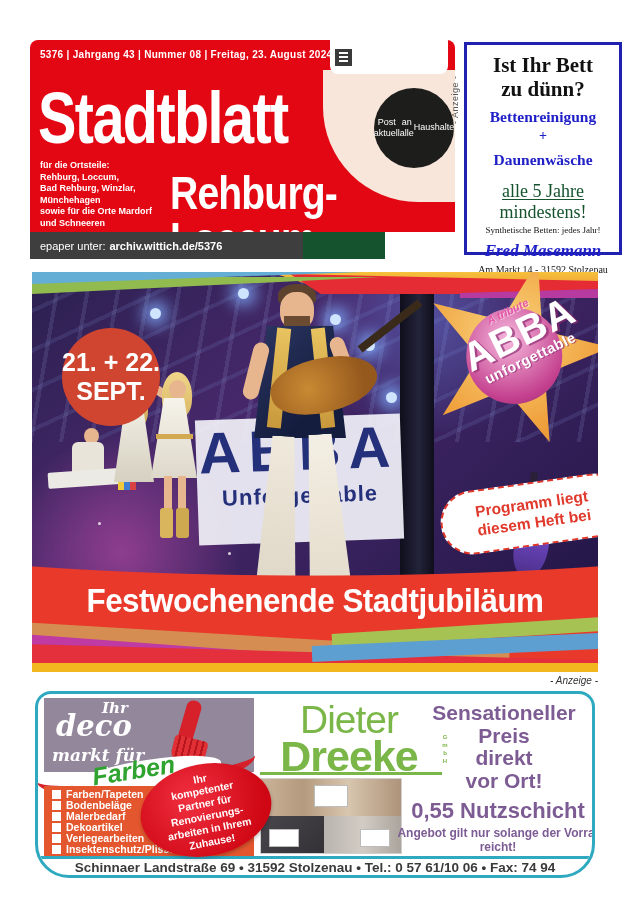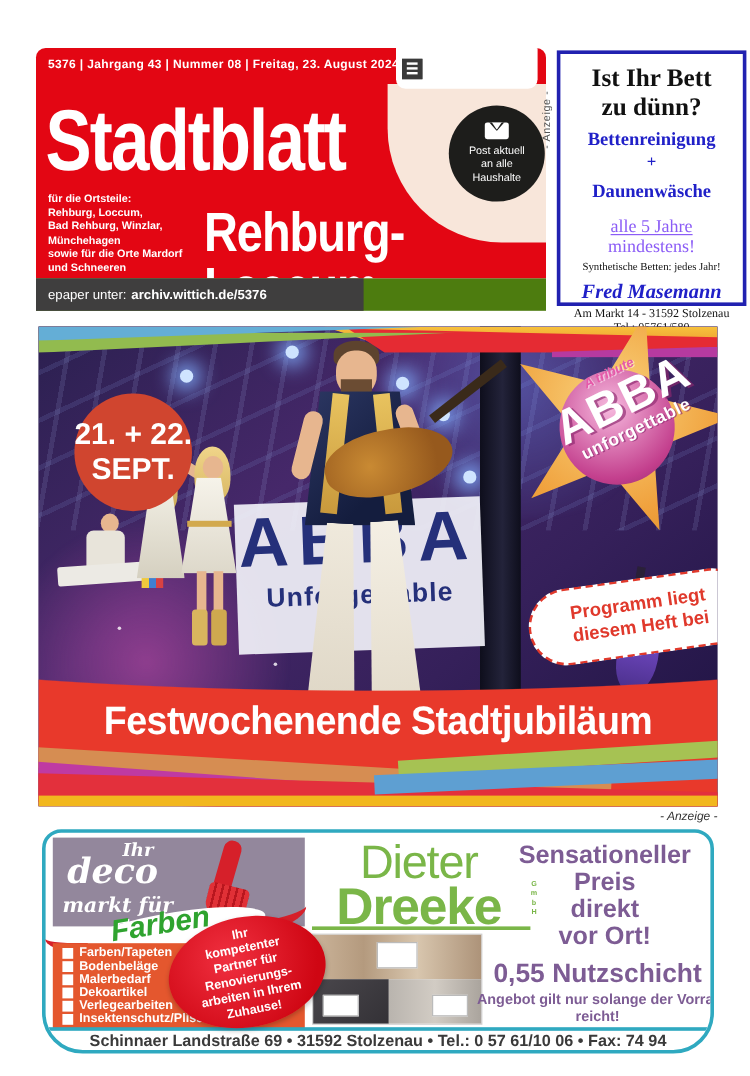--- a/index.html
+++ b/index.html
@@ -11,41 +11,41 @@
   
   .masthead { left:30px; top:40px; width:425px; height:192px; background:#e30613; border-radius:8px 8px 0 0; overflow:hidden; }
   .issue-line { left:10px; top:9px; color:#fff; font-size:10px; font-weight:bold; letter-spacing:.3px; }
   .cream-corner { right:0; top:30px; width:132px; height:132px; background:#f8e6da; border-radius:0 0 0 95px; }
   .linus-box { right:7px; top:0; width:118px; height:34px; background:#fff; border-radius:0 0 8px 8px; display:flex; align-items:center; gap:4px; padding:3px 5px; }
   .press-icon { width:17px; height:17px; background:#3a3a3a; border:2px solid #3a3a3a; display:flex; flex-direction:column; justify-content:space-evenly; flex:none; }
   .press-icon span { display:block; height:2px; background:#fff; margin:0 2px; }
   .linus-text { line-height:1; }
   .linus-name { font-size:12.5px; letter-spacing:.4px; color:#1d1d1b; }
   .linus-tag { font-size:5px; color:#3a3a3a; margin-top:2px; }
-  .post-circle { left:344px; top:48px; width:80px; height:80px; background:#1d1d1b; border-radius:50%; color:#fff; display:flex; flex-direction:column; align-items:center; justify-content:center; text-align:center; }
+  .post-circle { left:344px; top:48px; width:80px; height:80px; background:#1d1d1b; border-radius:50%; color:#fff; display:flex; flex-direction:row; align-items:center; justify-content:center; text-align:center; }
   .env-icon { width:20px; height:14px; background:#fff; border-radius:2px; position:relative; margin-bottom:4px; overflow:hidden; }
   .env-icon:before { content:""; position:absolute; left:-4px; top:-9px; width:28px; height:16px; background:#1d1d1b; transform:rotate(0deg); clip-path:polygon(0 0,100% 0,50% 100%); }
   .env-icon:after { content:""; position:absolute; left:2px; top:-6px; width:16px; height:12px; background:#fff; clip-path:polygon(0 0,100% 0,50% 100%); }
   .post-line { font-size:9px; line-height:1.25; }
   .mast-title { left:8px; top:42px; color:#fff; font-size:72px; font-weight:800; line-height:1; letter-spacing:-2px; transform:scaleX(.8); transform-origin:left top; }
   .districts { left:10px; top:120px; width:152px; color:#fff; font-size:9px; font-weight:bold; line-height:1.28; text-align:left; }
   .mast-region { left:140px; top:130px; color:#fff; font-size:46px; font-weight:800; letter-spacing:-1px; line-height:1; transform:scaleX(.85); transform-origin:left top; }
 
-  .epaper-bar { left:30px; top:232px; width:425px; height:27px; background:#4d7c0f; }
+  .epaper-bar { left:30px; top:232px; width:355px; height:27px; background:#14532d; }
   .epaper-dark { left:0; top:0; width:273px; height:27px; background:#3f3e3e; color:#fff; font-size:11px; display:flex; align-items:center; padding-left:10px; }
   .epaper-dark b { margin-left:4px; }
 
   .anz-vert { left:450px; top:44px; height:80px; writing-mode:vertical-rl; transform:rotate(180deg); font-size:9px; color:#555; letter-spacing:.5px; }
 
   
   .bett-ad { left:464px; top:42px; width:158px; height:213px; border:3px solid #2121b0; background:#fff; font-family:"Liberation Serif", serif; text-align:center; padding:9px 4px 0; }
   .bett-h { font-size:21px; font-weight:bold; color:#111; line-height:1.12; }
   .bett-service { font-size:15.5px; font-weight:bold; color:#2020c8; margin-top:7px; }
   .bett-plus { font-size:14px; font-weight:bold; color:#2020c8; margin-top:2px; }
-  .bett-interval { font-size:15px; color:#8b5cf6; margin-top:12px; }
+  .bett-interval { font-size:18px; color:#14532d; margin-top:12px; }
   .bett-interval u { text-underline-offset:2px; }
   .bett-syn { font-size:9px; color:#111; margin-top:2px; }
   .bett-company { font-size:17px; font-weight:bold; font-style:italic; color:#2020c8; margin-top:6px; }
   .bett-addr { font-size:10px; color:#111; margin-top:3px; }
   .bett-tel { font-size:10px; color:#111; margin-top:1px; }
 
   
   .poster { left:32px; top:272px; width:566px; height:400px; overflow:hidden; background:linear-gradient(140deg,#2b2050 0%,#46286a 35%,#35205a 65%,#1c1240 100%); }
   .truss { left:0; top:0; width:100%; height:170px;
     background:repeating-linear-gradient(100deg,transparent 0 26px,rgba(150,160,215,.16) 26px 30px),

